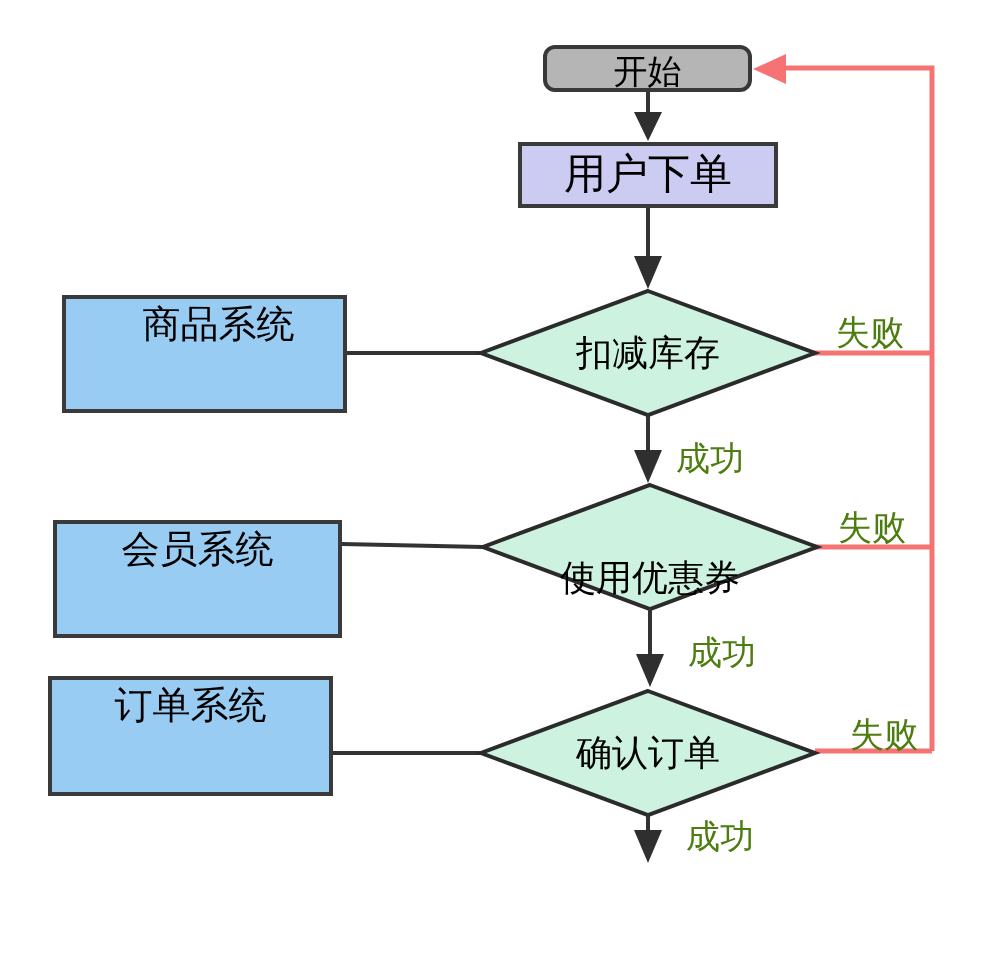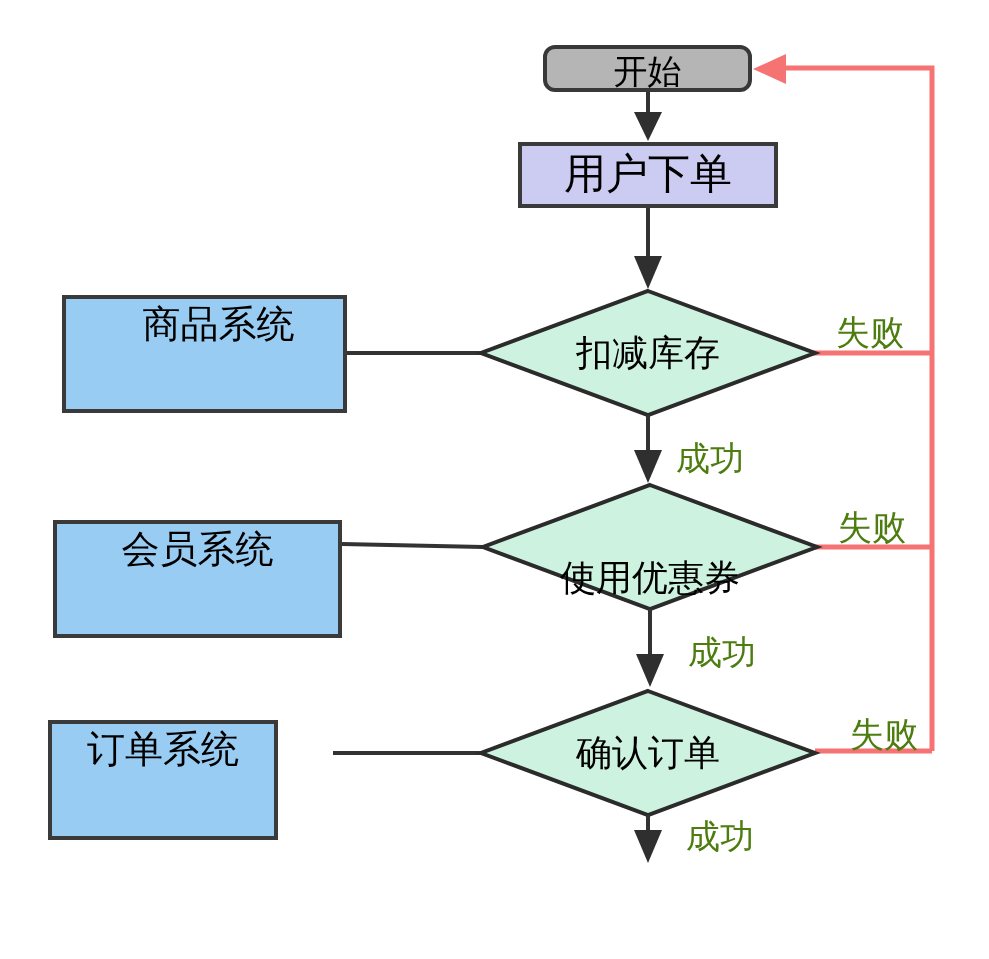--- a/index.html
+++ b/index.html
@@ -103,21 +103,21 @@
   </div>
 
   <div class="node system" style="left:62px; top:295px; width:285px; height:118px;padding-left:28px;">
     <span>商品系统</span>
   </div>
 
   <div class="node system" style="left:53px; top:475px; width:289px; height:118px;margin-top:45px;">
     <span>会员系统</span>
   </div>
 
-  <div class="node system" style="left:48px; top:720px; width:230px; height:120px;">
+  <div class="node system" style="left:48px; top:676px; width:285px; height:120px;">
     <span>订单系统</span>
   </div>
 
 
   <div class="diamond-label" style="left:481px; top:332px; width:334px; height:42px;">扣减库存</div>
   <div class="diamond-label" style="left:483px; top:526px; width:334px; height:42px;margin-top:31px;">使用优惠券</div>
   <div class="diamond-label" style="left:481px; top:732px; width:334px; height:42px;">确认订单</div>
 
   <div class="edge-label" style="left:836px; top:310px;">失败</div>
   <div class="edge-label" style="left:838px; top:505px;">失败</div>

